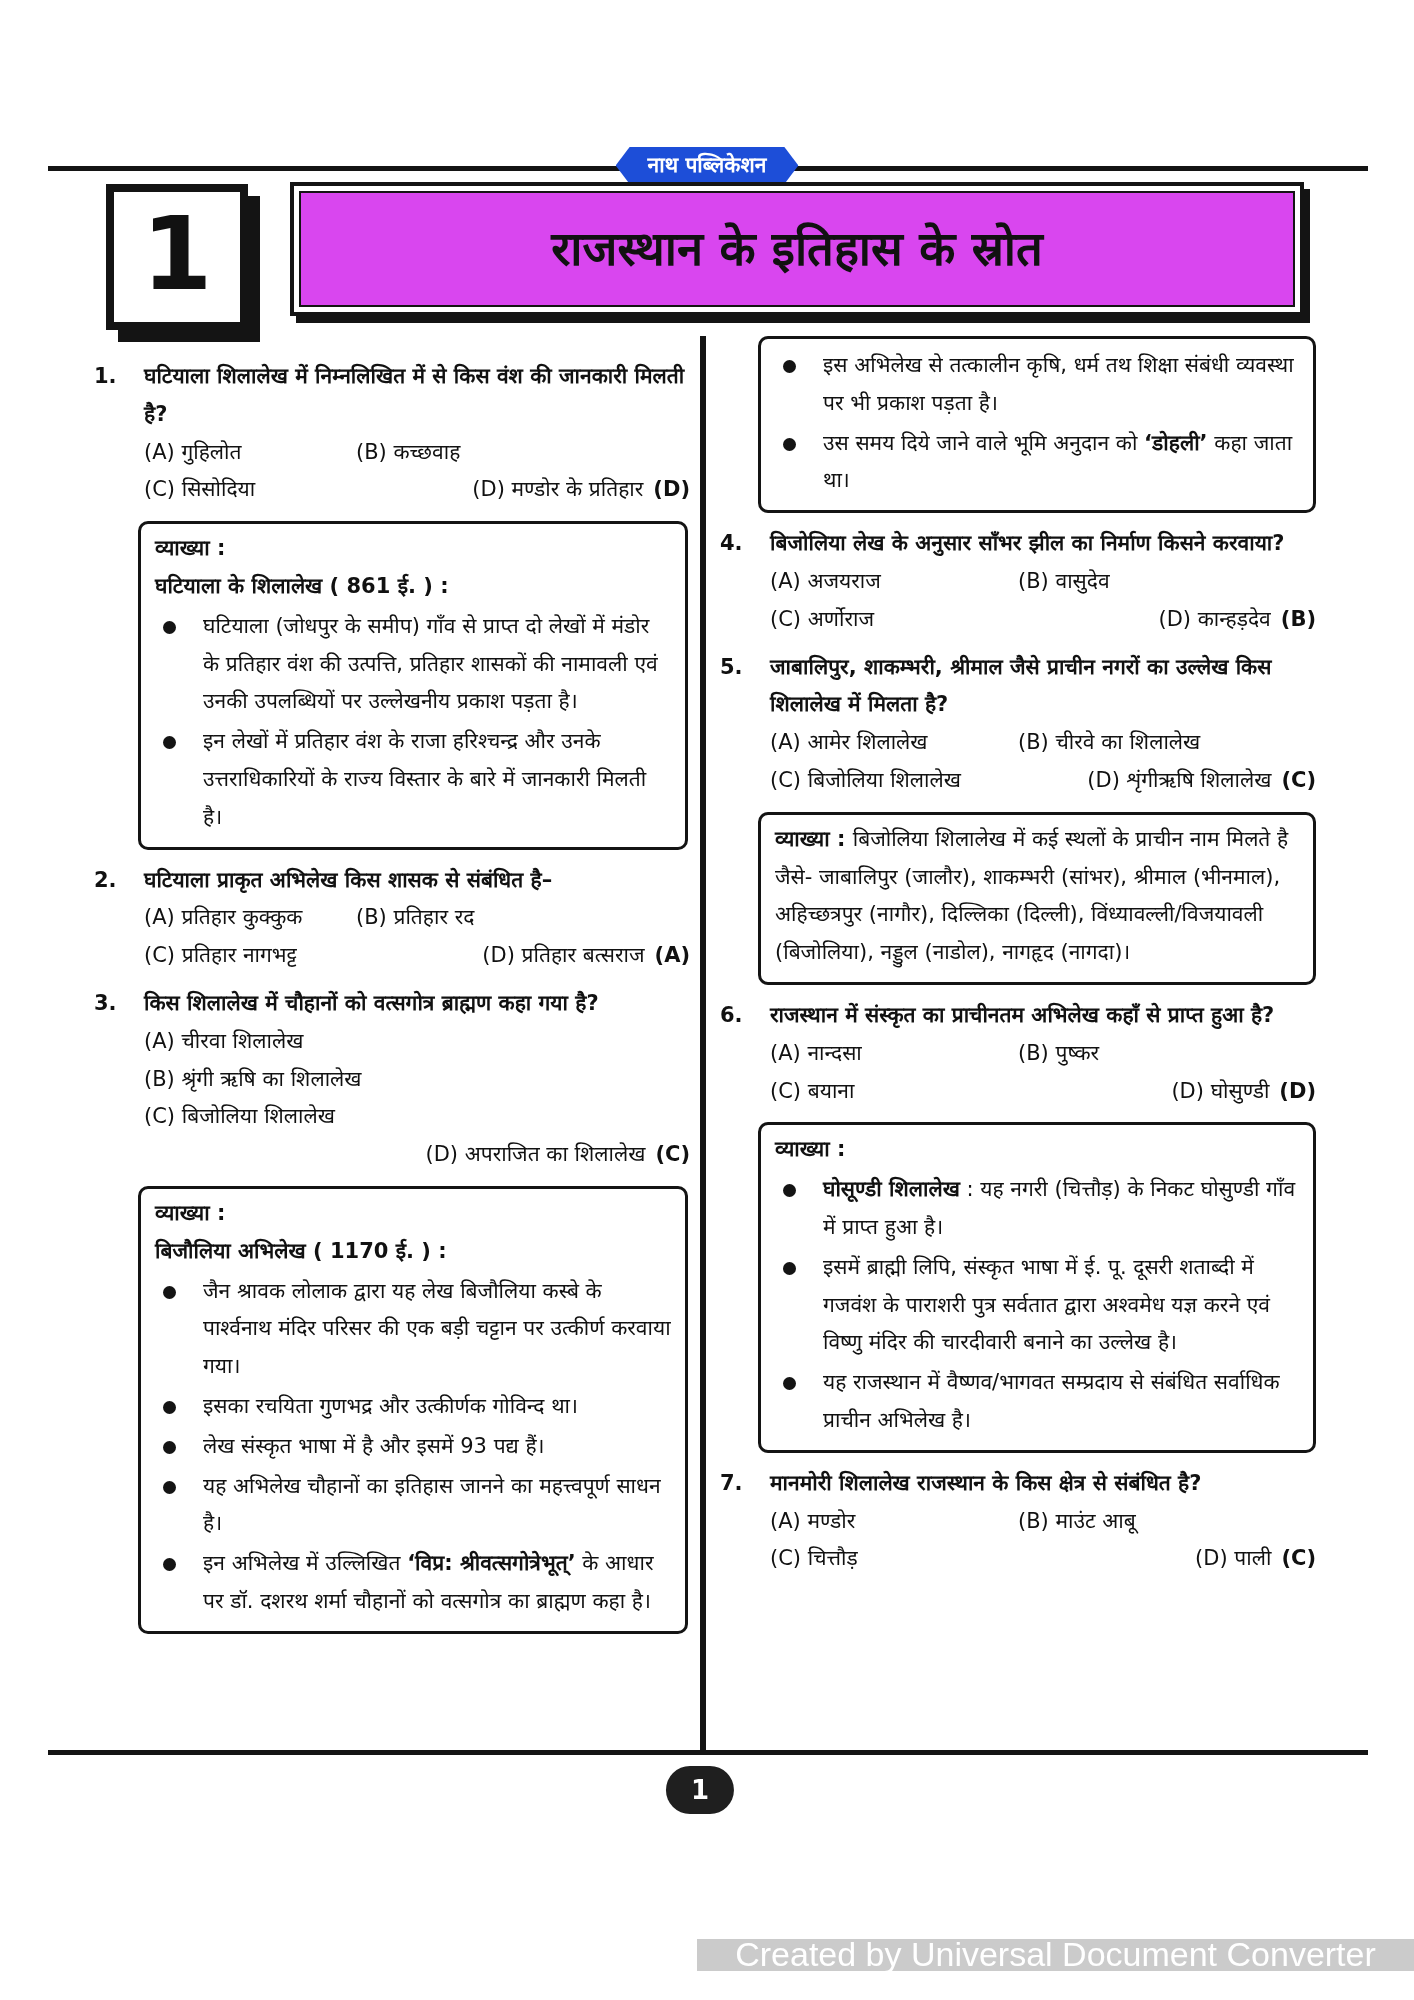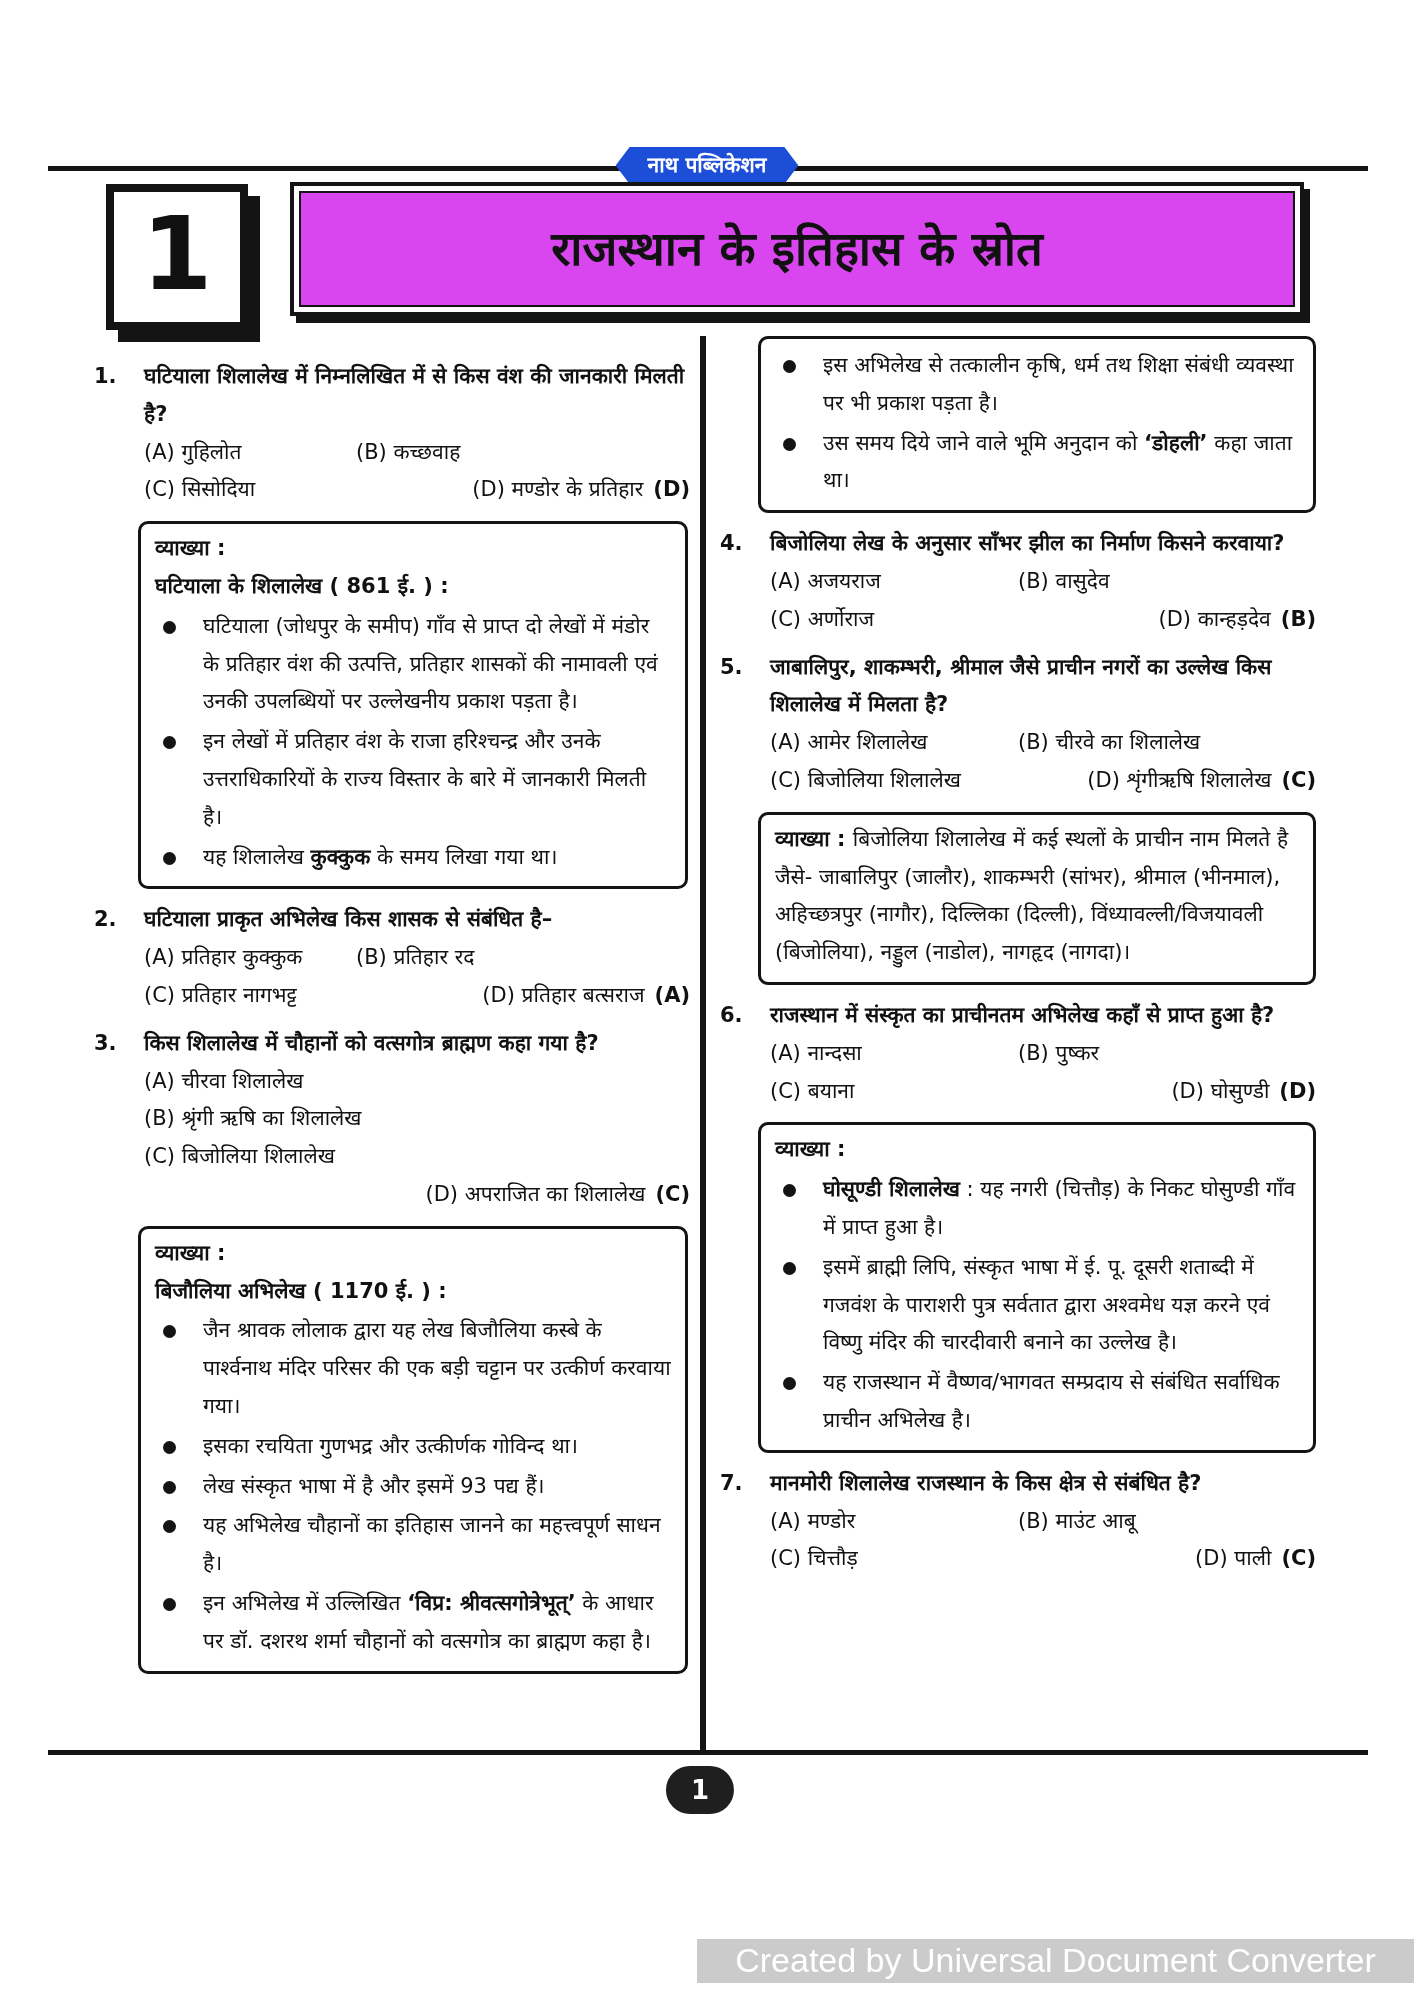--- a/index.html
+++ b/index.html
@@ -67,21 +67,21 @@
   .btext{flex:1;}
 
   
   .bottom-rule{position:absolute;left:48px;top:1750px;width:1320px;height:5px;background:#141414;}
   .page-badge{
     position:absolute;top:1766px;left:700px;transform:translateX(-50%);
     background:#1f1f1f;color:#fff;font-size:26px;font-weight:bold;line-height:1;
     padding:11px 25px;border-radius:26px;
   }
   .watermark{
-    position:absolute;left:697px;top:1939px;width:717px;height:44px;background:#cbcbcb;
+    position:absolute;left:697px;top:1939px;width:717px;height:32px;background:#cbcbcb;
     color:#ffffff;font-family:"Liberation Sans",sans-serif;font-size:34px;
     display:flex;align-items:center;justify-content:center;white-space:nowrap;
   }
 </style>
 </head>
 <body>
 
 <div class="page">
 
   <div class="header-rule"></div>
@@ -118,24 +118,20 @@
         <div class="exp-label">व्याख्या :</div>
         <div class="exp-heading">घटियाला के शिलालेख ( 861 ई. ) :</div>
         <div class="bullet">
           <span class="dot"></span>
           <div class="btext"><span>घटियाला (जोधपुर के समीप) गाँव से प्राप्त दो लेखों में मंडोर के प्रतिहार वंश की उत्पत्ति, प्रतिहार शासकों की नामावली एवं उनकी उपलब्धियों पर उल्लेखनीय प्रकाश पड़ता है।</span></div>
         </div>
         <div class="bullet">
           <span class="dot"></span>
           <div class="btext"><span>इन लेखों में प्रतिहार वंश के राजा हरिश्चन्द्र और उनके उत्तराधिकारियों के राज्य विस्तार के बारे में जानकारी मिलती है।</span></div>
         </div>
-        <div class="bullet">
-          <span class="dot"></span>
-          <div class="btext"><span>यह शिलालेख </span><span class="b">कुक्कुक</span><span> के समय लिखा गया था।</span></div>
-        </div>
       </div>
 
       <div class="q">
         <div class="q-num">2.</div>
         <div class="q-body">
           <div class="q-text">घटियाला प्राकृत अभिलेख किस शासक से संबंधित है–</div>
           <div class="opts">
             <div class="opt">(A) प्रतिहार कुक्कुक</div>
             <div class="opt">(B) प्रतिहार रद</div>
             <div class="opt">(C) प्रतिहार नागभट्ट</div>

